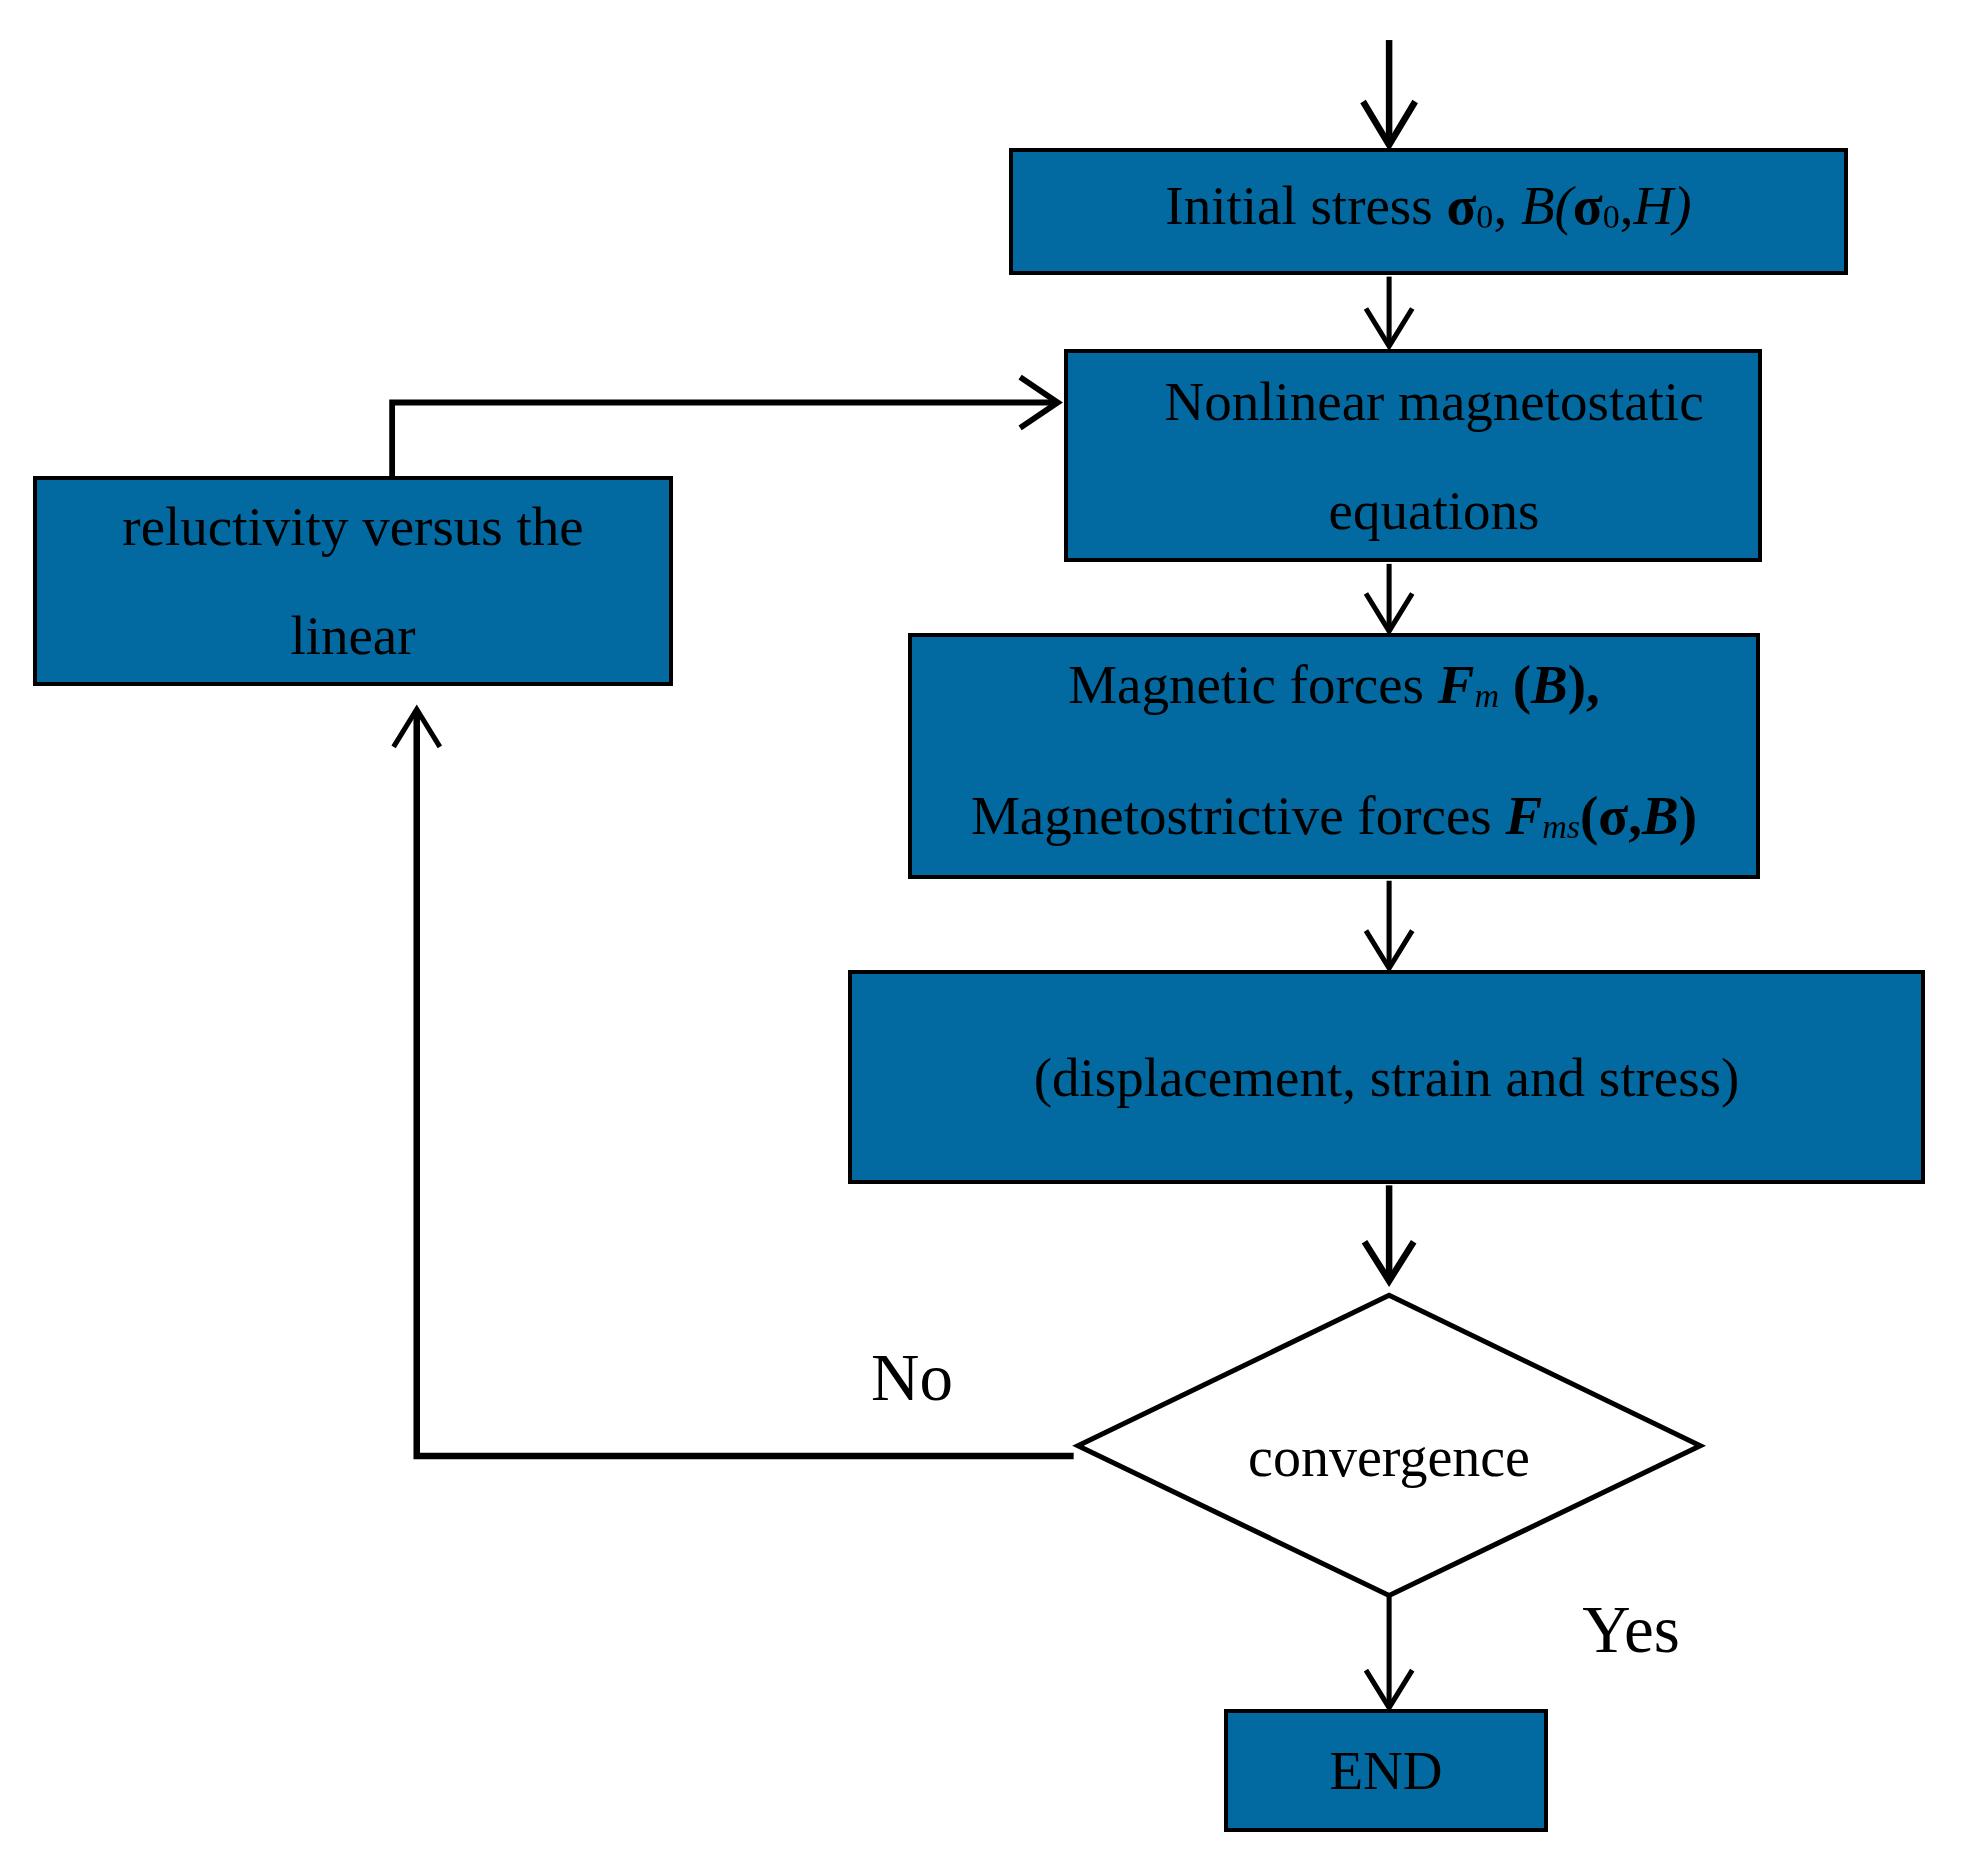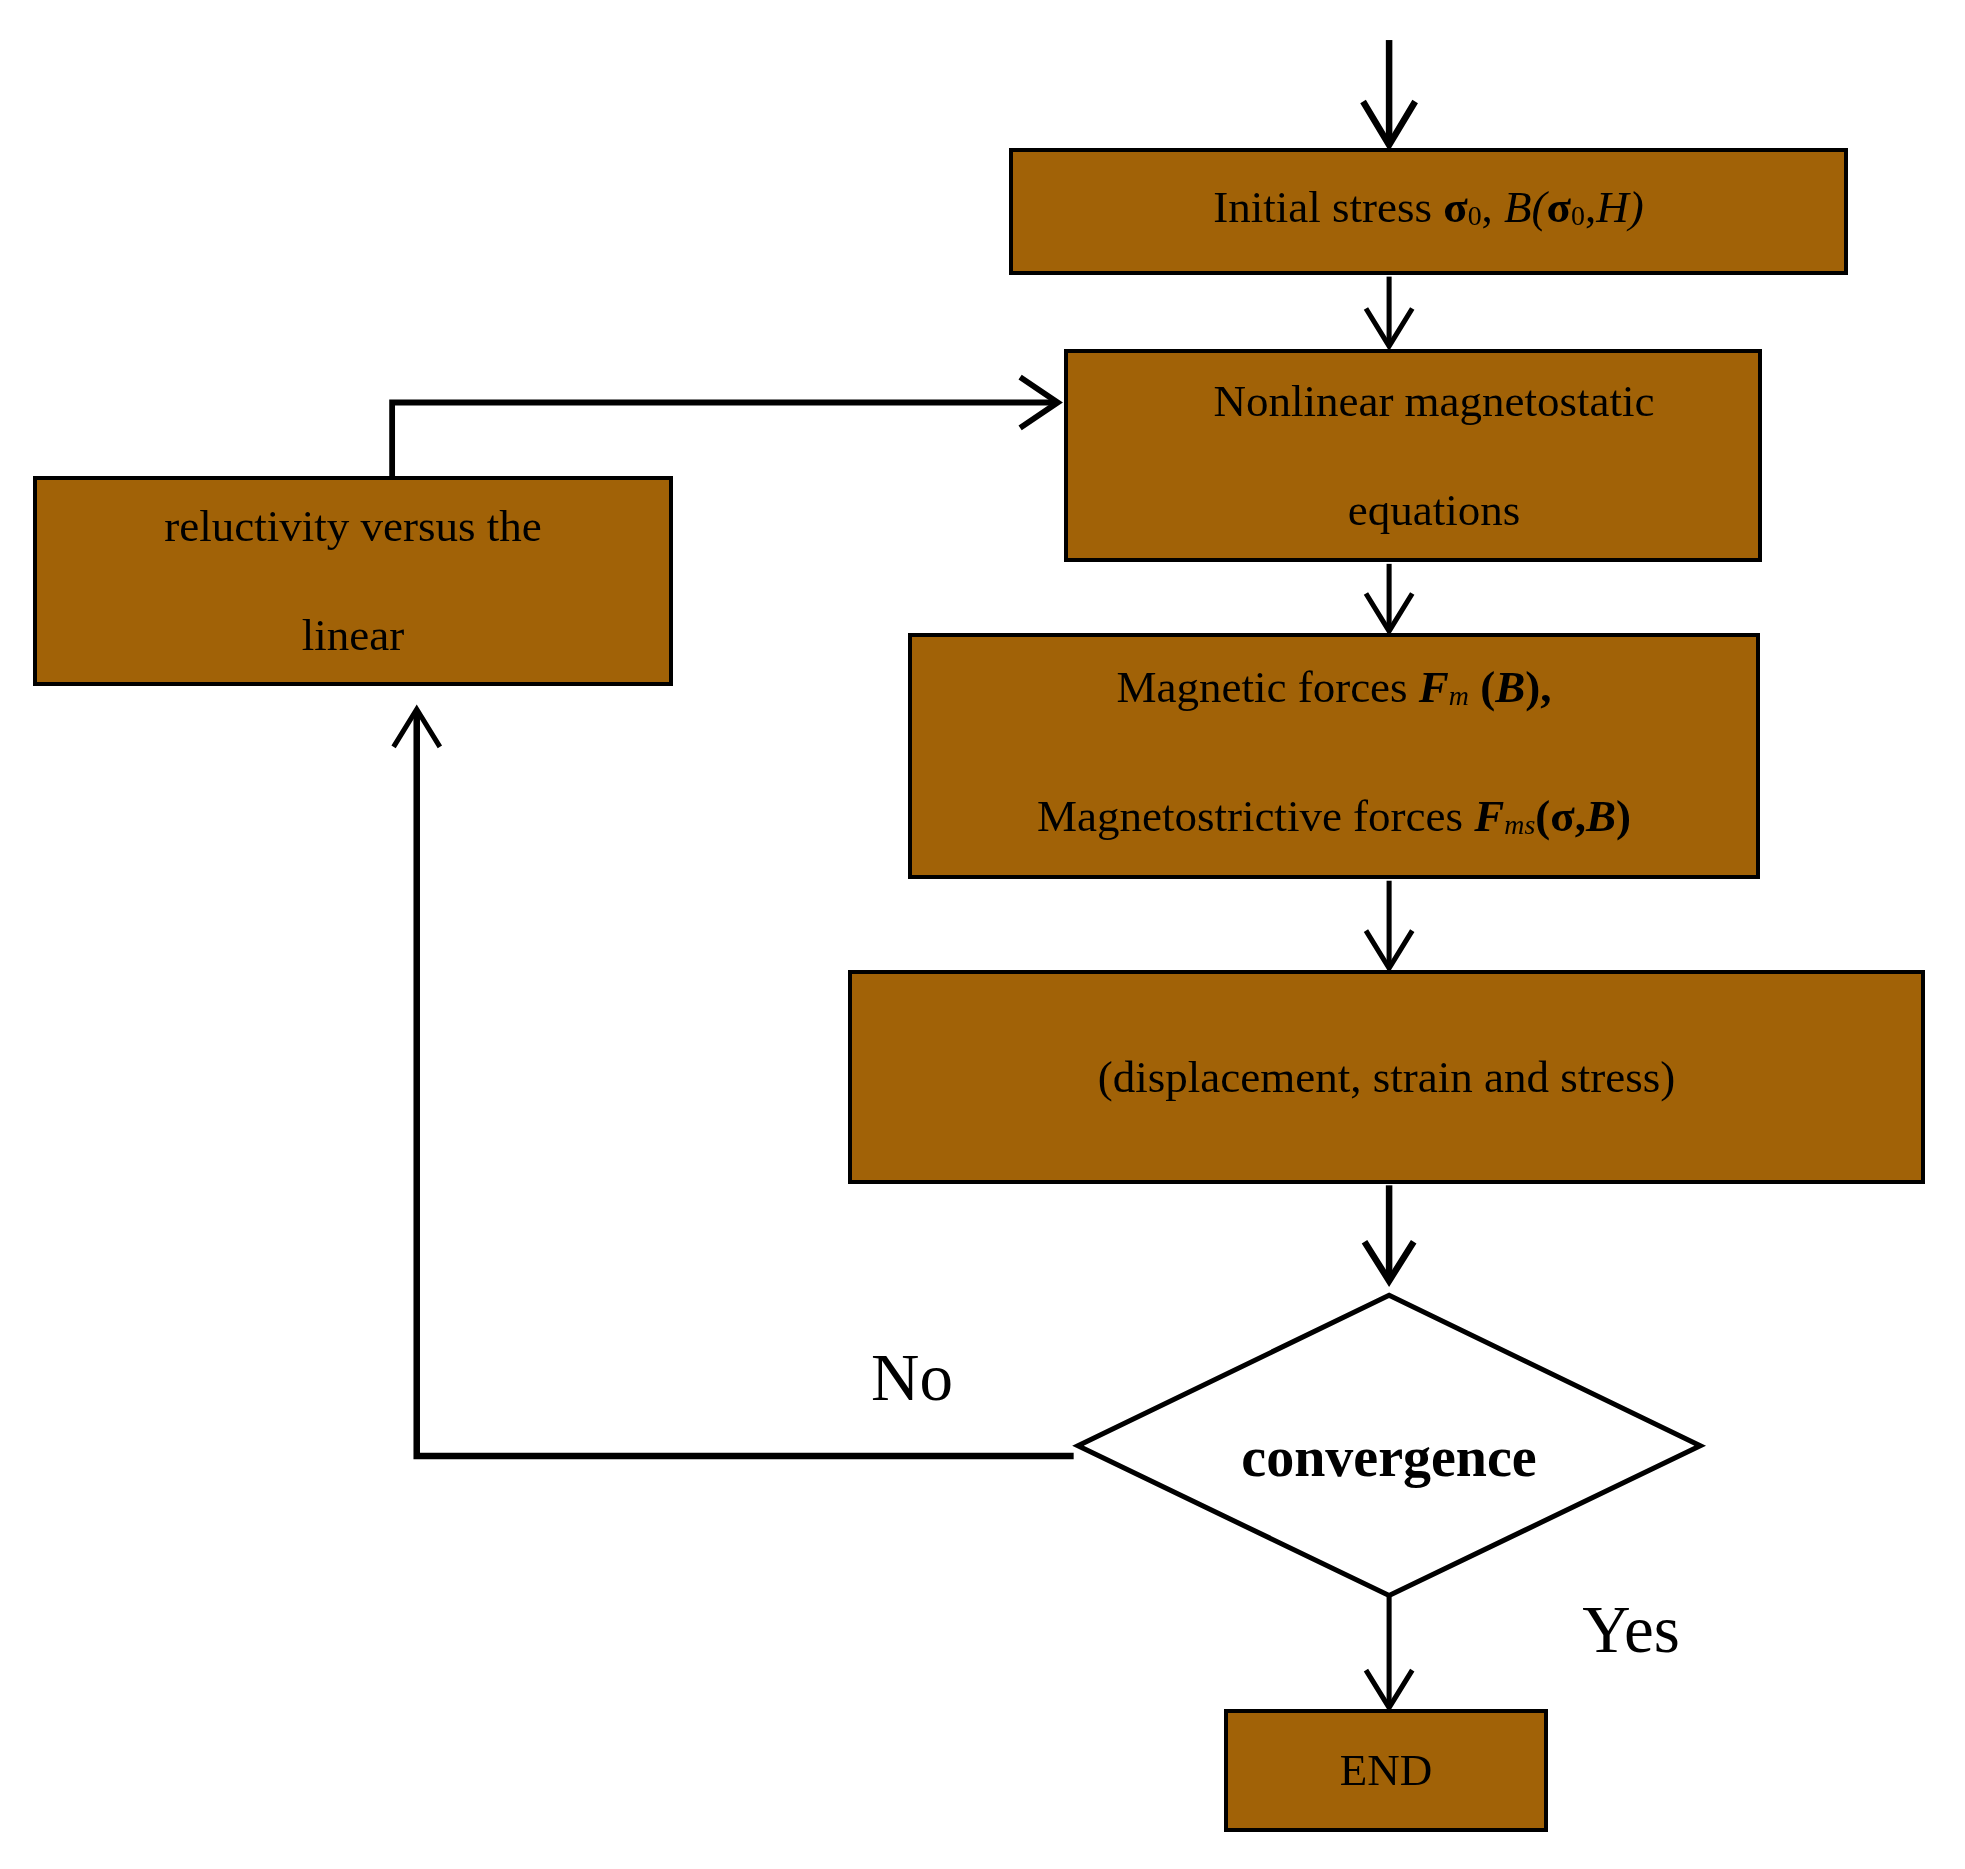--- a/index.html
+++ b/index.html
@@ -8,26 +8,26 @@
     width:1965px;height:1870px;
     background:#ffffff;
     color:#000000;
     font-family:"Liberation Serif","DejaVu Serif",serif;
     overflow:hidden;
   }
   #wires{position:absolute;left:0;top:0;width:1965px;height:1870px;}
   .node{
     position:absolute;
     box-sizing:border-box;
-    background:#a16207;
+    background:#0369a1;
     border:4.3px solid #000000;
     display:flex;flex-direction:column;
     justify-content:center;align-items:center;
     text-align:center;
-    font-size:45px;
+    font-size:55px;
     line-height:109px;
   }
   .tline{line-height:109px;white-space:pre;}
   #node-forces .tline{line-height:120px;}
   .floating{
     position:absolute;
     text-align:center;
     font-size:56px;
     line-height:81px;
   }
@@ -38,21 +38,21 @@
   .bi{font-weight:bold;font-style:italic;}
   .sub{font-size:0.62em;vertical-align:-0.12em;}
   .isub{font-style:italic;font-size:0.62em;vertical-align:-0.12em;}
   
   #node-initial      {left:1009px;top:148px; width:839px;height:127px;}
   #node-magnetostatic{left:1064px;top:349px; width:698px; height:213px;padding-left:42px;}
   #node-forces       {left:908px;top:633px; width:852px;height:246px;}
   #node-mechanical   {left:848px;top:970px;width:1077px;height:214px;}
   #node-reluctivity  {left:33px;  top:476px; width:640px; height:210px;}
   #node-end          {left:1224px;top:1709px;width:324px; height:123px;}
-  #label-convergence {left:1136px;top:1417px;width:506px;font-weight:bold;}
+  #label-convergence {left:1136px;top:1417px;width:506px;}
   #label-no          {left:800px;top:1337px;width:224px;}
   #label-yes         {left:1519px;top:1589px;width:224px;}
 </style>
 </head>
 <body>
 
 <div id="canvas">
 
   <svg id="wires" viewBox="0 0 2716 2584" fill="none" stroke="#000000">
 

